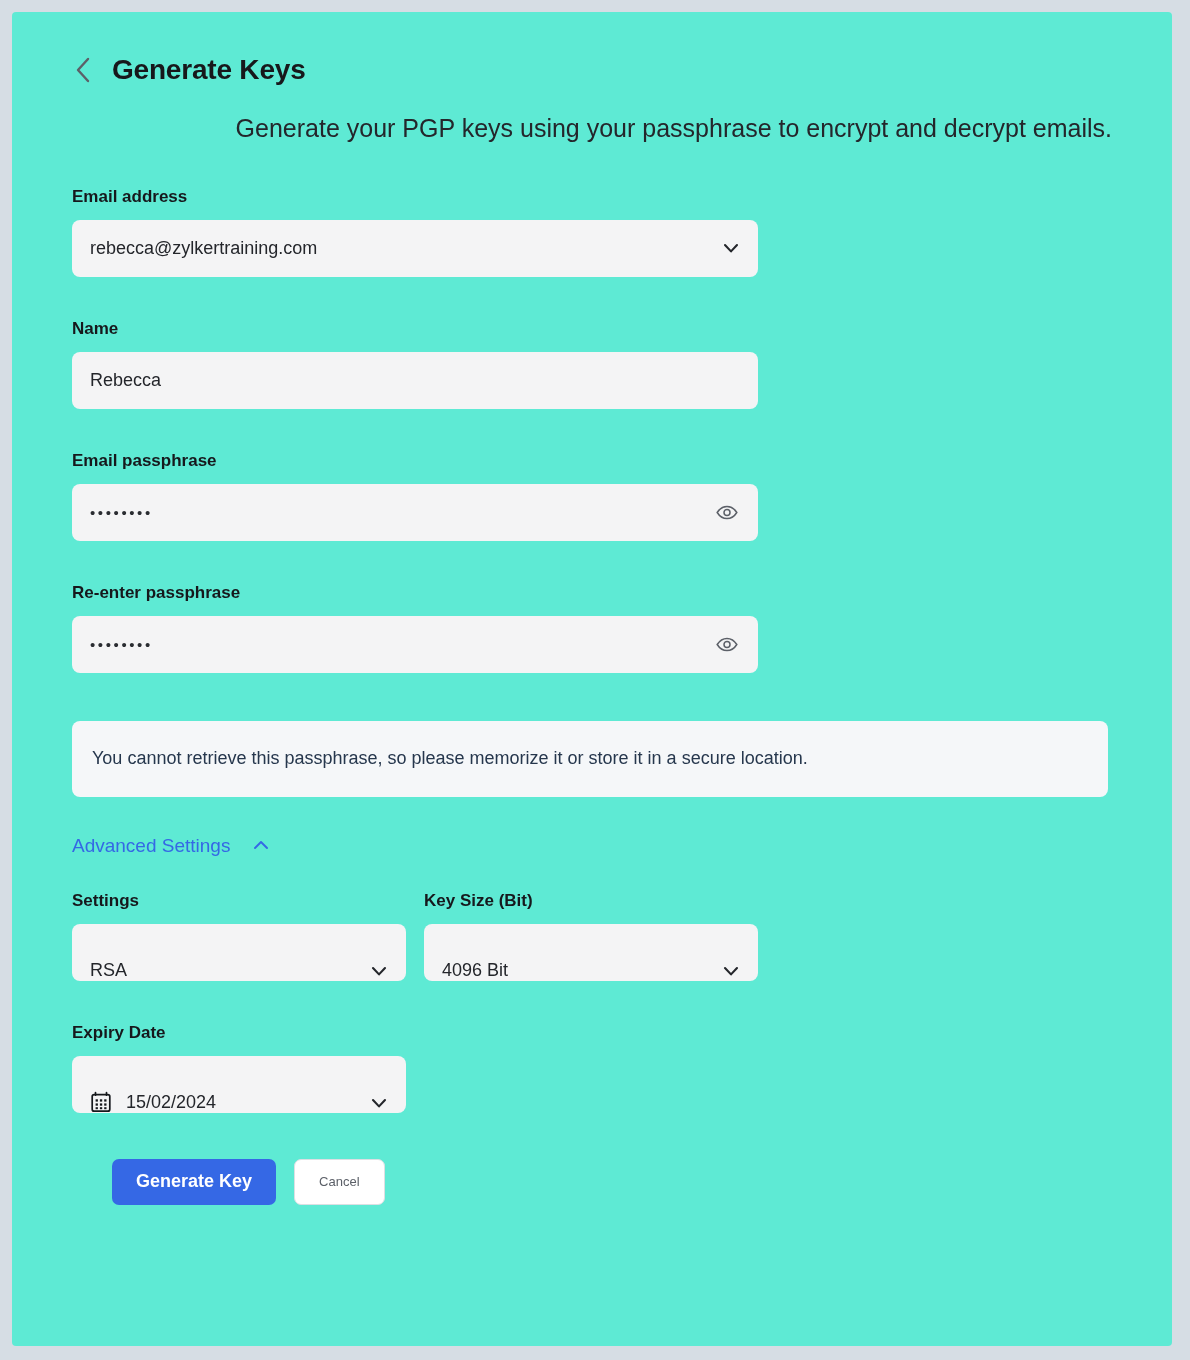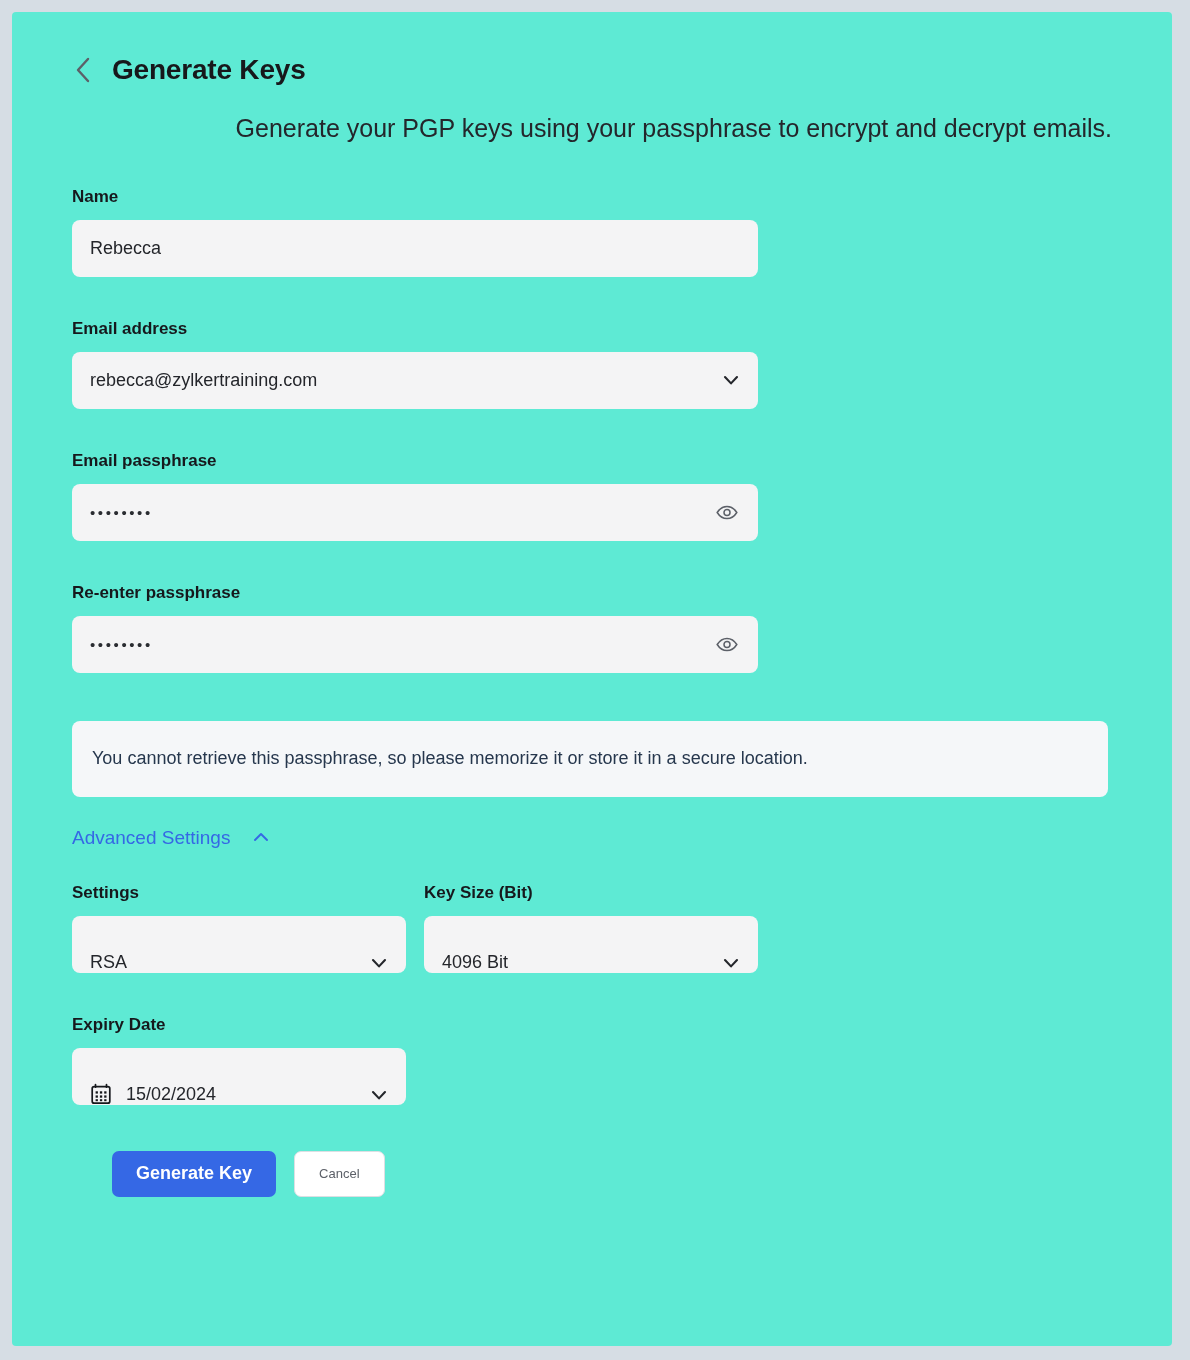--- a/index.html
+++ b/index.html
@@ -103,21 +103,21 @@
     padding: 0 20px;
   }
   .info-banner .text {
     font-size: 18px;
     color: #26374d;
     line-height: 1.35;
   }
 
   
   .advanced-row {
-    margin-top: 30px;
+    margin-top: 38px;
     display: flex;
     align-items: center;
     gap: 22px;
     cursor: pointer;
     width: max-content;
   }
   .advanced-label {
     font-size: 19px;
     color: #3568e5;
   }
@@ -198,35 +198,35 @@
             <path d="M13 2 L3 13 L13 24" stroke="#5c6068" stroke-width="2.4" stroke-linecap="round" stroke-linejoin="round"></path>
           </svg>
         </span>
       </div>
       <h1 class="page-title">Generate Keys</h1>
     </div>
 
     <div class="subtitle">Generate your PGP keys using your passphrase to encrypt and decrypt emails.</div>
 
     <div class="field-block">
-      <label class="field-label">Name</label>
-      <div class="control wide">
-        <span class="value">Rebecca</span>
-      </div>
-    </div>
-
-    <div class="field-block">
       <label class="field-label">Email address</label>
       <div class="control wide">
         <span class="value">rebecca@zylkertraining.com</span>
         <span class="chev-down">
           <svg width="16" height="11" viewBox="0 0 16 11" fill="none">
             <path d="M2 2 L8 8.4 L14 2" stroke="#24262b" stroke-width="2.1" stroke-linecap="round" stroke-linejoin="round"></path>
           </svg>
         </span>
+      </div>
+    </div>
+
+    <div class="field-block">
+      <label class="field-label">Name</label>
+      <div class="control wide">
+        <span class="value">Rebecca</span>
       </div>
     </div>
 
     <div class="field-block">
       <label class="field-label">Email passphrase</label>
       <div class="control wide">
         <span class="value dots">••••••••</span>
         <span class="eye-btn">
           <svg width="22" height="15" viewBox="0 0 22 15" fill="none">
             <path d="M1.2 7.5 C4 3 7.6 1.4 11 1.4 C14.4 1.4 18 3 20.8 7.5 C18 12 14.4 13.6 11 13.6 C7.6 13.6 4 12 1.2 7.5 Z" stroke="#5c6068" stroke-width="1.5"></path>

